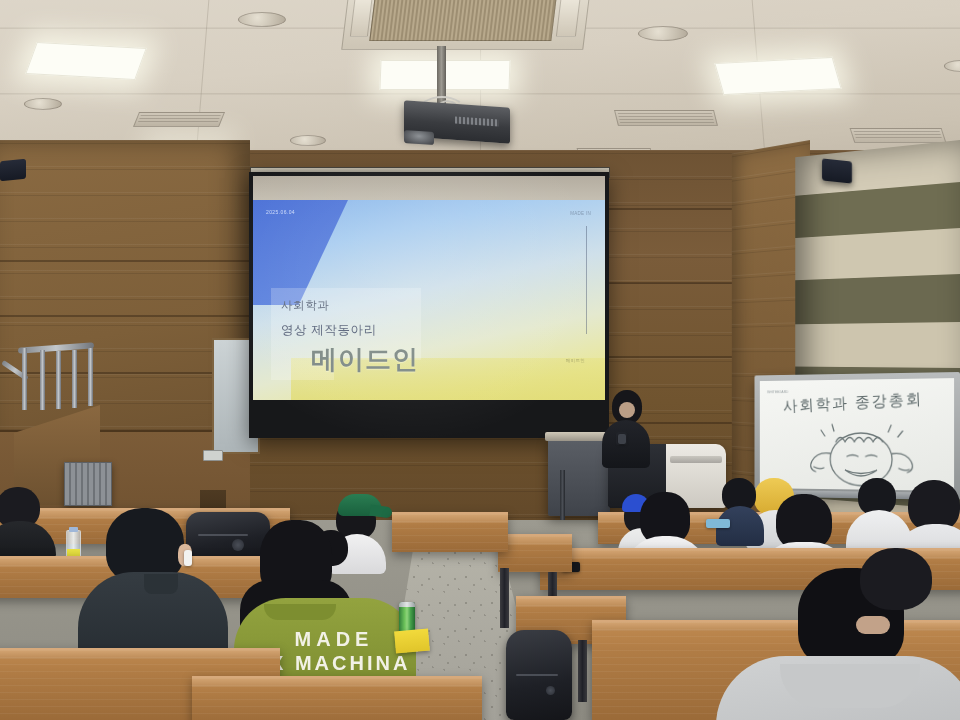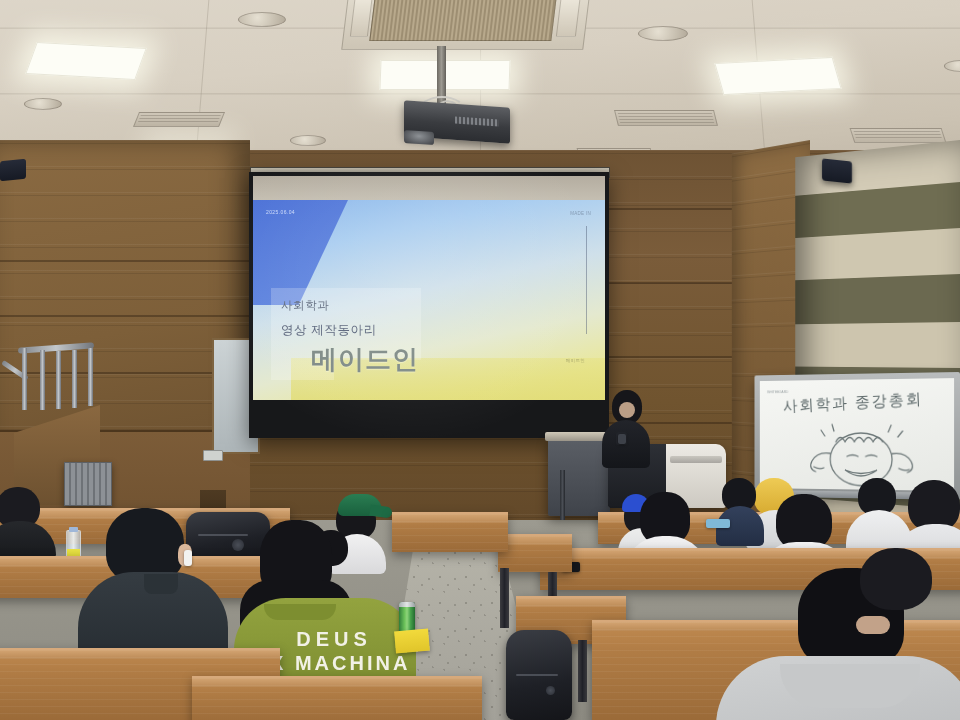--- a/index.html
+++ b/index.html
@@ -617,21 +617,21 @@
     <div style="position:absolute;left:48px;top:66px;width:34px;height:20px;background:#2b3237;border-radius:0 0 8px 8px;"></div>
     <div style="position:absolute;left:82px;top:36px;width:14px;height:22px;border-radius:40%;background:#d9b79b;"></div>
     <div class="phone-sm" style="left:88px;top:42px;width:8px;height:16px;background:#f2f2f0;border-radius:3px;"></div>
   </div>
 
   <div class="person" style="left:238px;top:520px;">
     <div class="head" style="left:22px;top:0;width:72px;height:78px;background:#141418;border-radius:44% 44% 34% 34%;"></div>
     <div style="position:absolute;left:2px;top:60px;width:112px;height:48px;background:#131317;border-radius:30px 30px 0 0;"></div>
     <div class="torso" style="left:-4px;top:78px;width:182px;height:122px;background:linear-gradient(180deg,#93a33f,#76862c);border-radius:52px 52px 8px 8px;"></div>
     <div style="position:absolute;left:26px;top:84px;width:72px;height:16px;background:#7d8e30;border-radius:0 0 14px 14px;"></div>
-    <div style="position:absolute;left:36px;top:108px;width:120px;text-align:center;font-size:20px;font-weight:bold;color:#f2f1e6;letter-spacing:5px;font-family:'Liberation Sans',sans-serif;">DEUS</div>
+    <div style="position:absolute;left:36px;top:108px;width:120px;text-align:center;font-size:20px;font-weight:bold;color:#f2f1e6;letter-spacing:5px;font-family:'Liberation Sans',sans-serif;">MADE</div>
     <div style="position:absolute;left:4px;top:132px;width:180px;text-align:center;font-size:20px;font-weight:bold;color:#f2f1e6;letter-spacing:3px;font-family:'Liberation Sans',sans-serif;">EX MACHINA</div>
   </div>
 
   <div class="soda-can">
       <div class="can-top"></div>
     </div>
   <div class="snack-bag"></div>
 
   <div class="bench" style="left:-20px;top:648px;width:300px;height:72px;">
     <div class="bench-top"></div>

